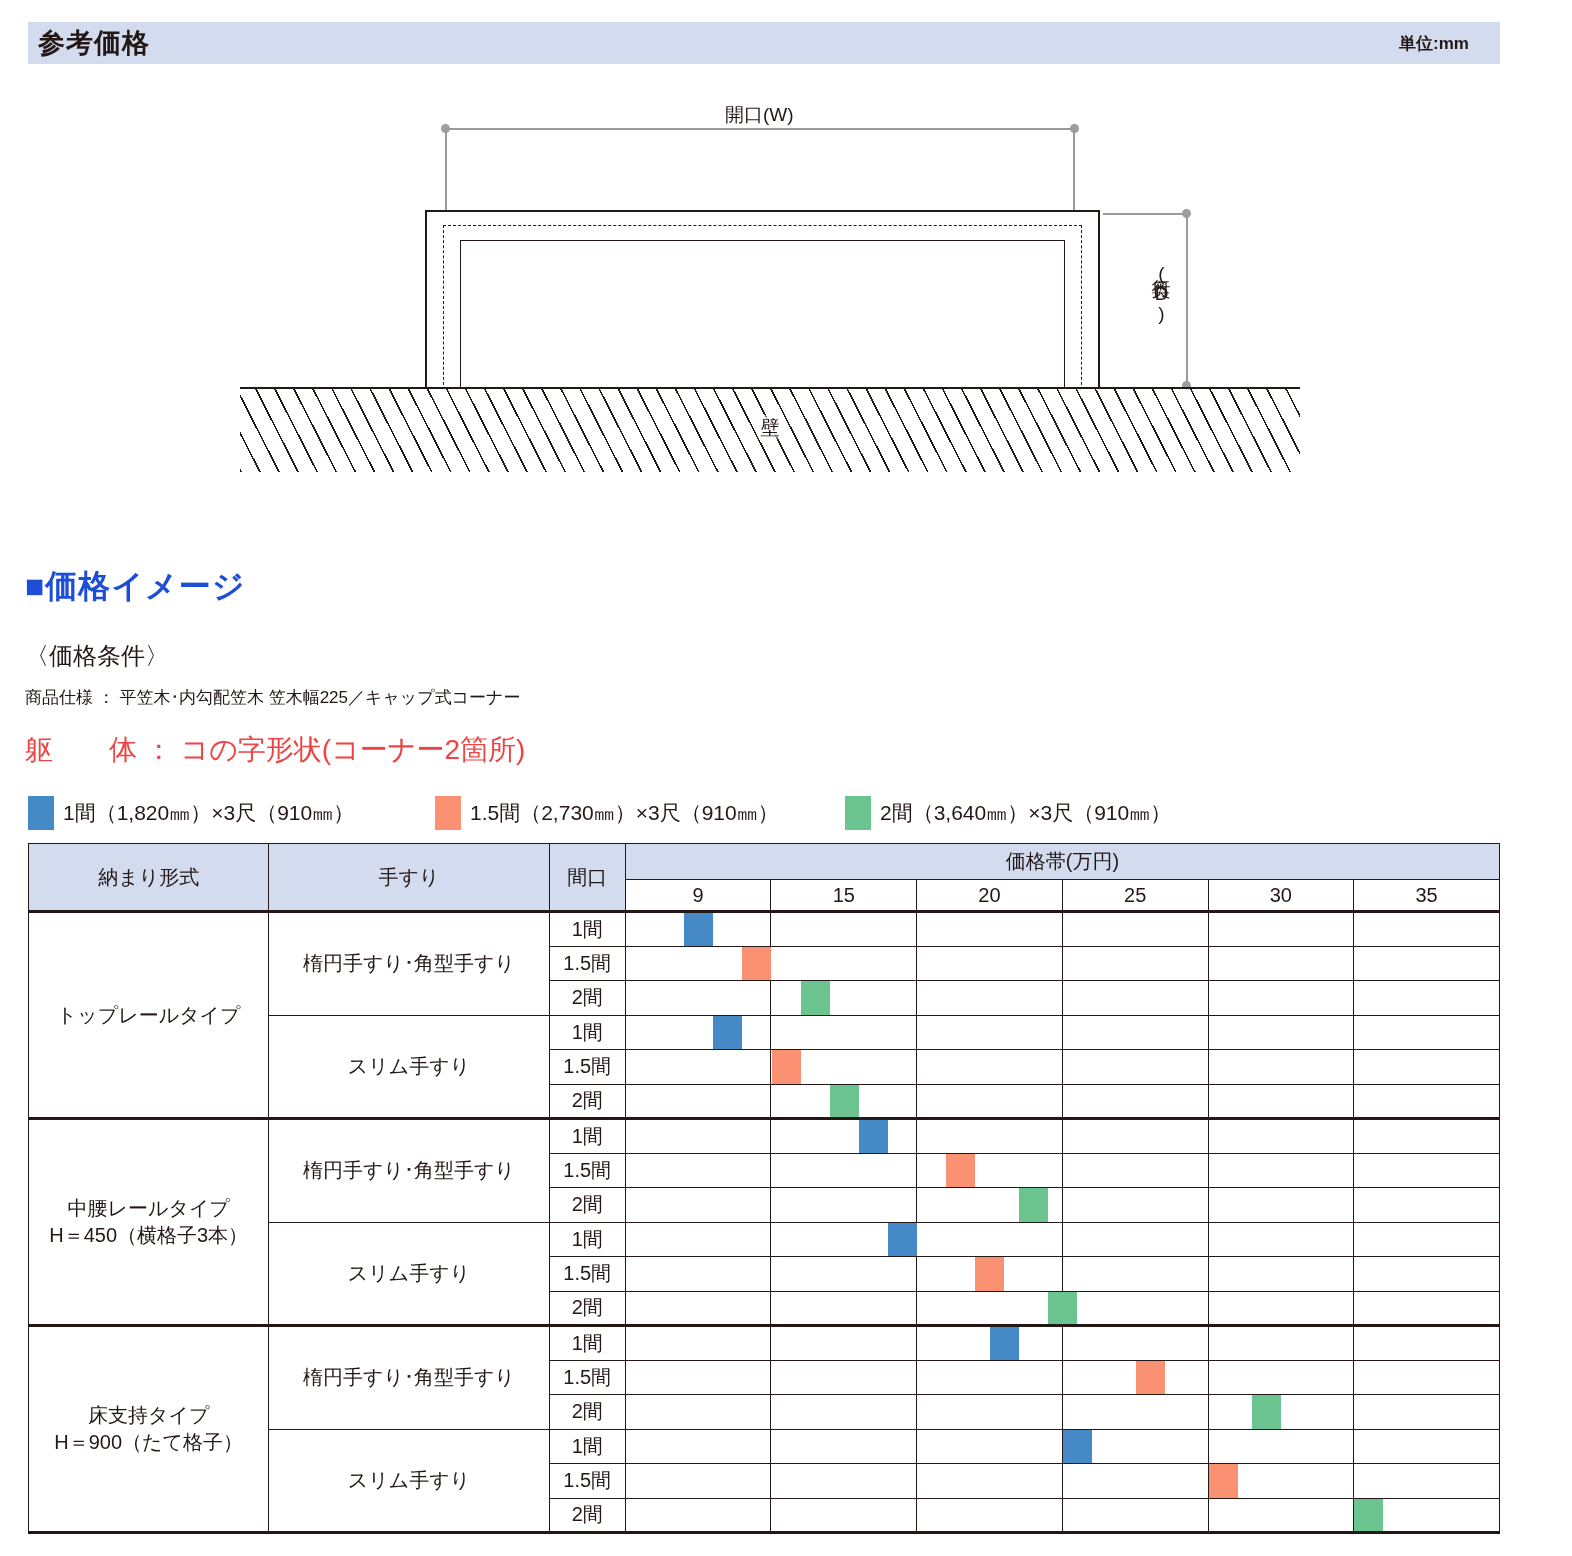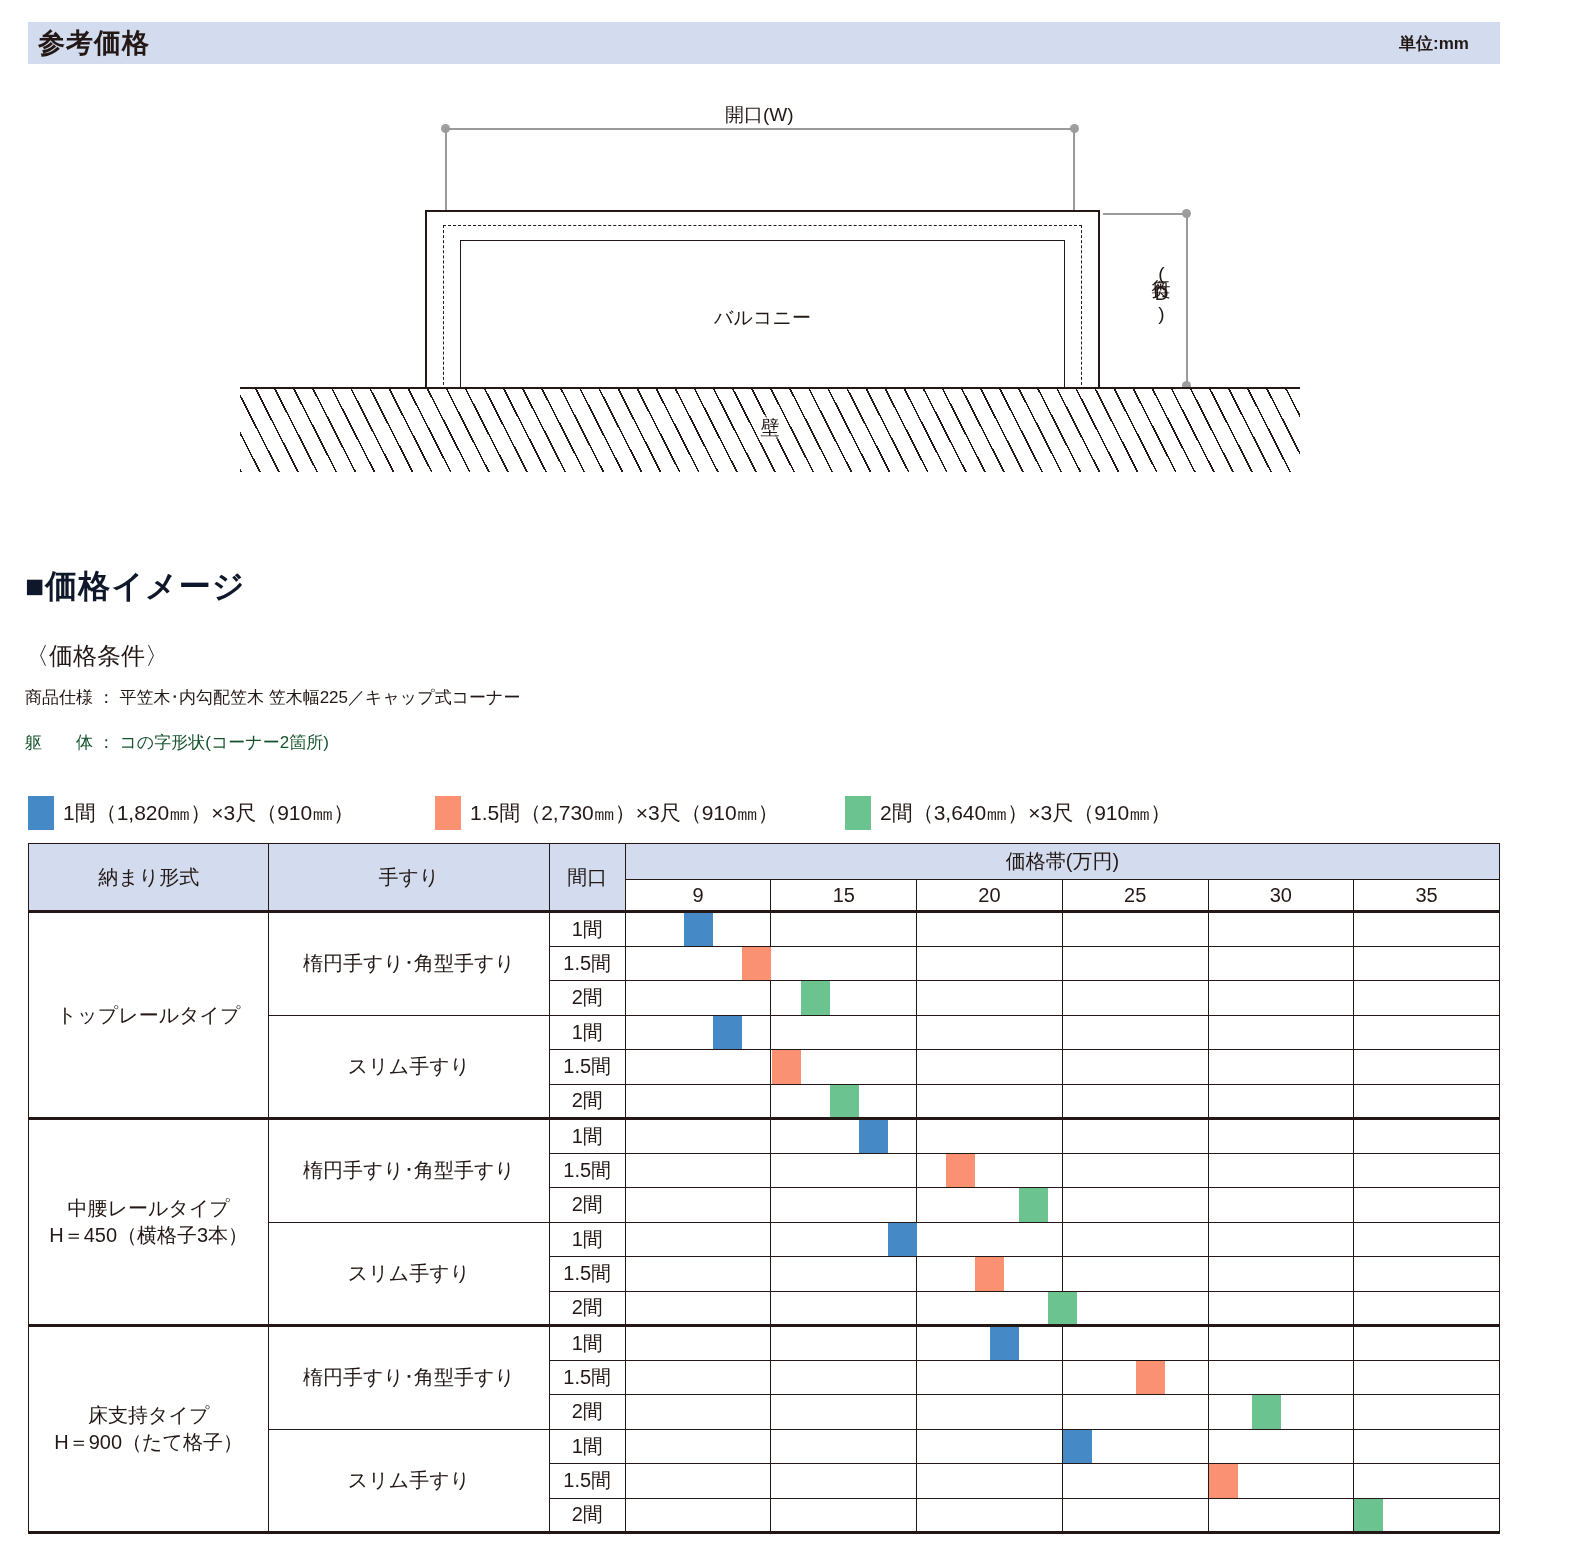--- a/index.html
+++ b/index.html
@@ -61,25 +61,25 @@
   }
 
   .vlabel{
     position:absolute;writing-mode:vertical-rl;text-orientation:upright;
     font-size:19px;color:#231815;letter-spacing:-1px;
   }
 
   
   .sec-head{
     position:absolute;left:25px;top:565px;font-size:32px;font-weight:bold;
-    letter-spacing:1px;color:#0f172a;
+    letter-spacing:1px;color:#1d4ed8;
   }
   .cond-head{position:absolute;left:25px;top:640px;font-size:24px;color:#231815;}
   .cond-l1{position:absolute;left:25px;top:686px;font-size:17px;color:#231815;white-space:nowrap;}
-  .cond-l2{position:absolute;left:25px;top:731px;font-size:17px;color:#14532d;white-space:nowrap;text-align:right;}
+  .cond-l2{position:absolute;left:25px;top:731px;font-size:28px;color:#ef4444;white-space:nowrap;text-align:right;}
 
   
   .legend{position:absolute;left:28px;top:795px;width:1300px;height:36px;}
   .legend-item{position:absolute;display:flex;align-items:center;height:36px;}
   .legend-swatch{width:26px;height:34px;margin-right:9px;display:block;}
   .legend-text{font-size:21px;color:#231815;white-space:nowrap;}
 
   
   .tbl{
     position:absolute;left:28px;top:843px;width:1472px;
@@ -125,21 +125,20 @@
   <div class="dim-label" style="left:725px;top:22px;">開口(W)</div>
   <div class="dim-dot" style="left:441px;top:44px;"></div>
   <div class="dim-dot" style="left:1070px;top:44px;"></div>
   <div class="dim-line" style="left:446px;top:48px;width:626px;height:1.5px;"></div>
   <div class="dim-line" style="left:445px;top:48px;width:1.5px;height:82px;"></div>
   <div class="dim-line" style="left:1073px;top:48px;width:1.5px;height:82px;"></div>
 
   <div class="balcony-outer"></div>
   <div class="balcony-mid"></div>
   <div class="balcony-inner"></div>
-  <div class="balcony-label">バルコニー</div>
 
   <div class="dim-line" style="left:1103px;top:133px;width:83px;height:1.5px;"></div>
   <div class="dim-dot" style="left:1182px;top:129px;"></div>
   <div class="dim-line" style="left:1186px;top:134px;width:1.5px;height:172px;"></div>
   <div class="dim-dot" style="left:1182px;top:301px;"></div>
   <div class="vlabel" style="left:1148px;top:185px;">奥行(D)</div>
 
   <div class="wall"></div>
   <div class="wall-label">壁</div>
 </div>

